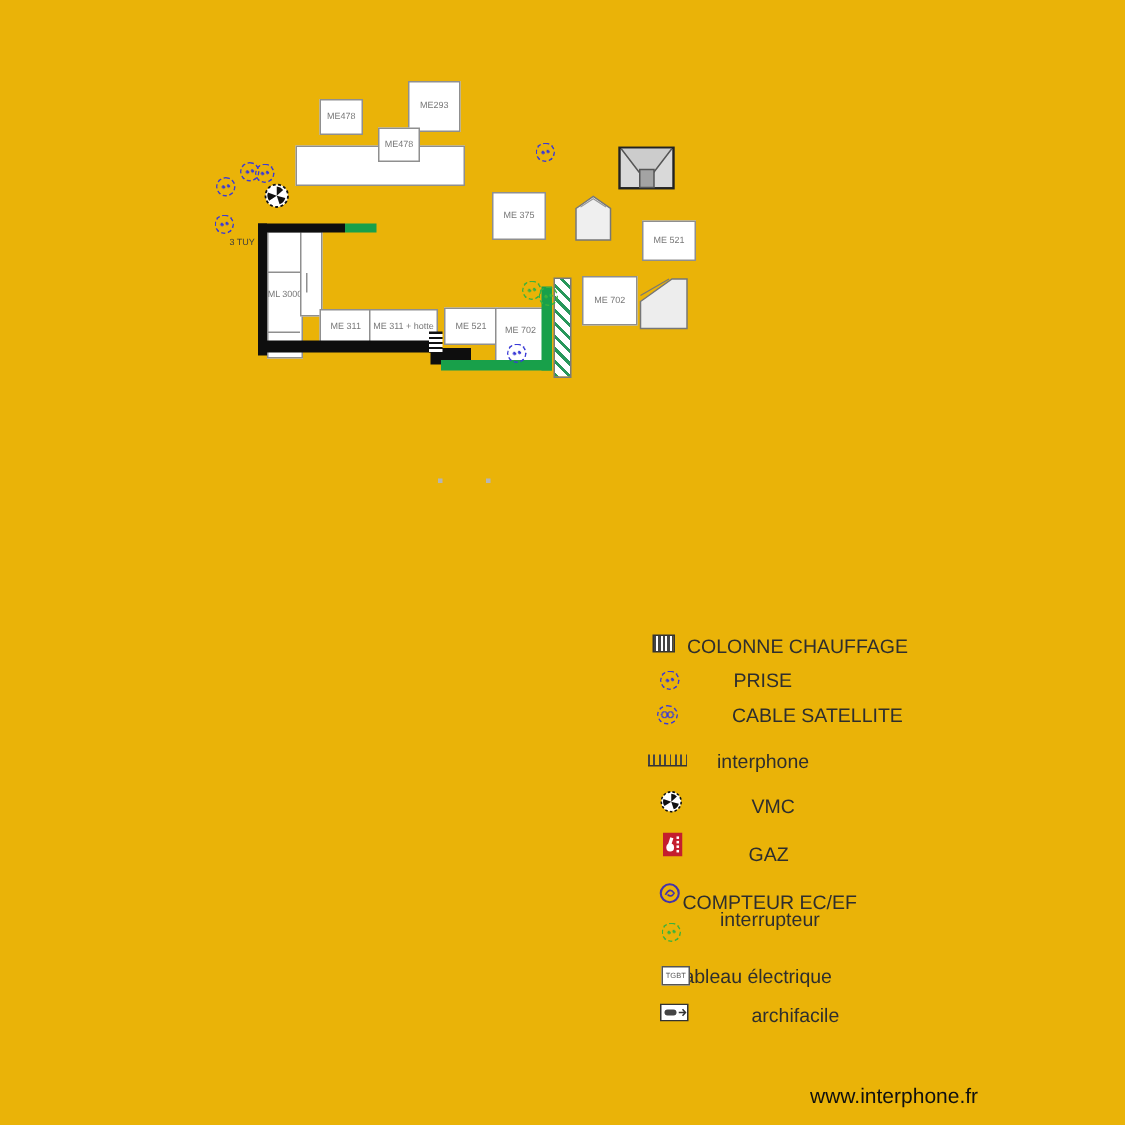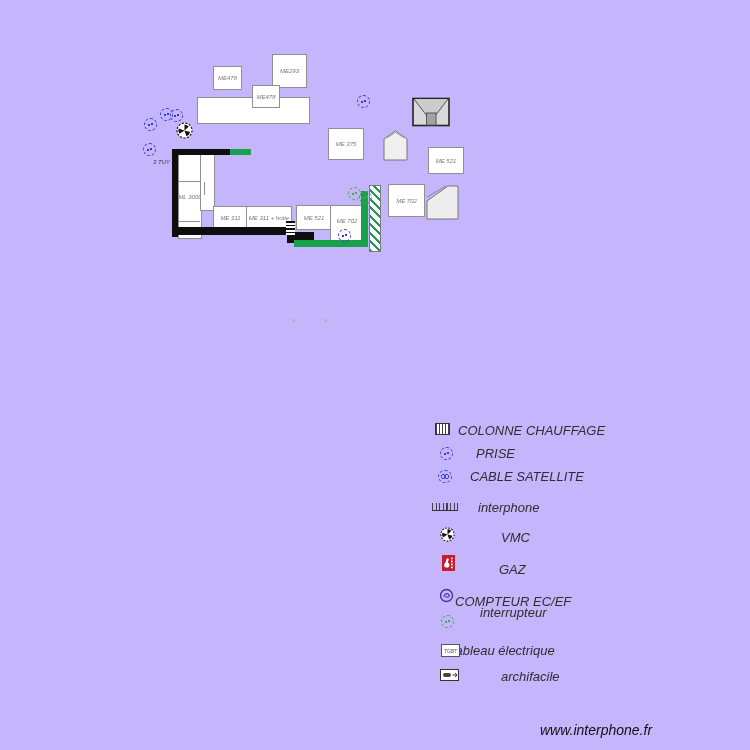--- a/index.html
+++ b/index.html
@@ -1,17 +1,17 @@
 <!DOCTYPE html>
 <html><head>
 <meta charset="utf-8">
 <style>
   html,body{margin:0;padding:0;background:#fff;}
-  #canvas{position:relative;width:750px;height:750px;background:#c4b5fd;overflow:hidden;
-          font-family:"Liberation Sans",sans-serif;font-style:italic;}
+  #canvas{position:relative;width:750px;height:750px;background:#eab308;overflow:hidden;
+          font-family:"Liberation Sans",sans-serif;}
   
   .pbox{position:absolute;border:1px solid #8f8f8f;background:#fff;display:flex;
         align-items:center;justify-content:center;font-size:6px;color:#787878;
         white-space:nowrap;z-index:3;}
   .wall{position:absolute;background:#0e0e0e;z-index:4;}
   .gwall{position:absolute;background:#18A04A;z-index:4;}
   .hatch{position:absolute;border:1px solid #7a7a7a;z-index:2;
          background:repeating-linear-gradient(45deg,#27975a 0 2px,#ffffff 2px 6px);}
   .dashc{position:absolute;width:11px;height:11px;border:1.4px dashed #3A3AD6;
          border-radius:50%;z-index:5;
@@ -139,24 +139,24 @@
 
   <span class="tinydot" style="left:292px;top:319px;"></span>
   <span class="tinydot" style="left:324px;top:319px;"></span>
 
   <div>
 
     <span class="lg-icon icon-stripes" style="left:435px;top:423px;"></span>
     <span class="lg-label" style="left:458px;top:423px;">COLONNE CHAUFFAGE</span>
 
     <span class="lg-icon icon-dashc" style="left:440px;top:447px;"></span>
-    <span class="lg-label" style="left:476px;top:446px;">PRISE</span>
+    <span class="lg-label" style="left:489px;top:446px;">PRISE</span>
 
     <span class="lg-icon icon-sat" style="left:438px;top:470px;"></span>
-    <span class="lg-label" style="left:470px;top:469px;">CABLE SATELLITE</span>
+    <span class="lg-label" style="left:488px;top:469px;">CABLE SATELLITE</span>
 
     <span class="lg-icon icon-radiator" style="left:432px;top:503px;"></span>
     <span class="lg-label" style="left:478px;top:500px;">interphone</span>
 
     <svg class="lg-icon" style="left:440px;top:527px;" width="15" height="15" viewBox="0 0 17 17">
       <circle cx="8.5" cy="8.5" r="7.5" fill="#fff" stroke="#111" stroke-width="1.2" stroke-dasharray="2 1.6"></circle>
       <path d="M8.5 8.5 L8.5 2.4 A6 6 0 0 1 12.8 4.6 Z" fill="#111"></path>
       <path d="M8.5 8.5 L14.2 10 A6 6 0 0 1 10.4 14.2 Z" fill="#111"></path>
       <path d="M8.5 8.5 L3.4 11.8 A6 6 0 0 1 2.6 6.4 Z" fill="#111"></path>
     </svg>

